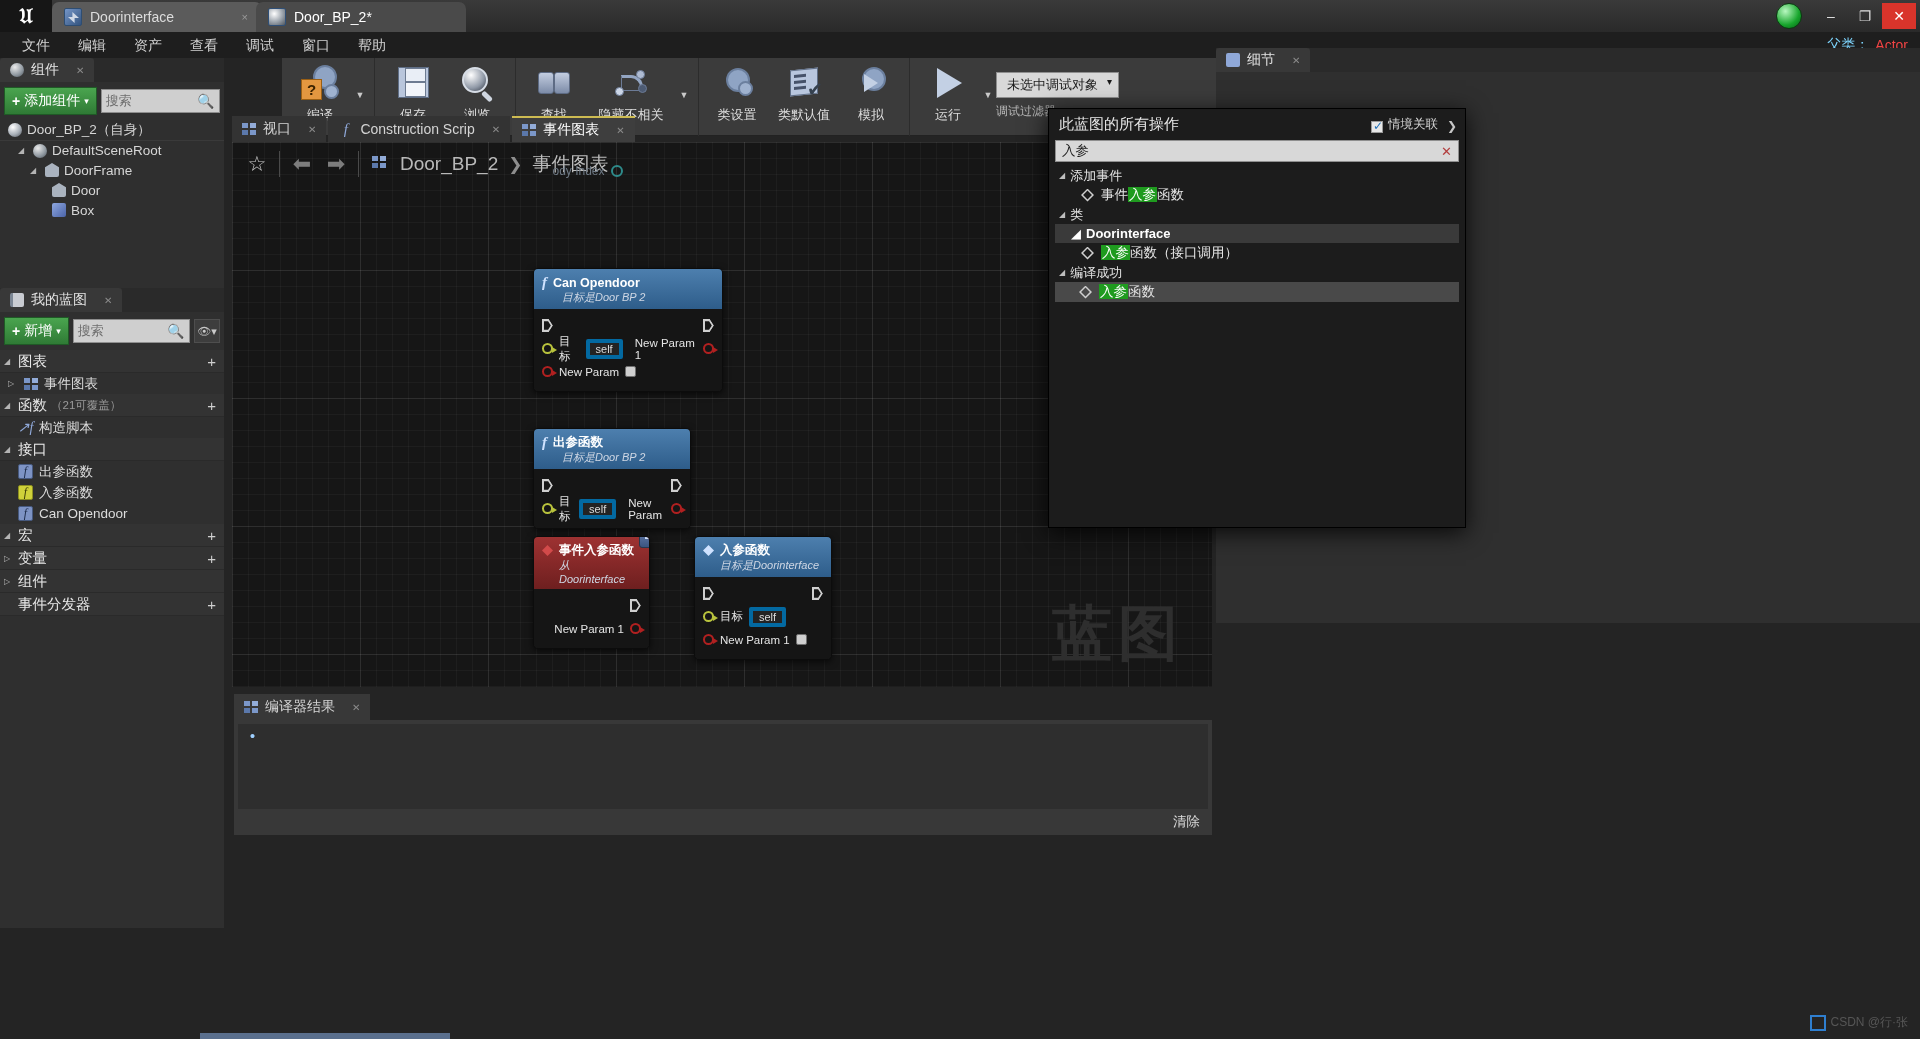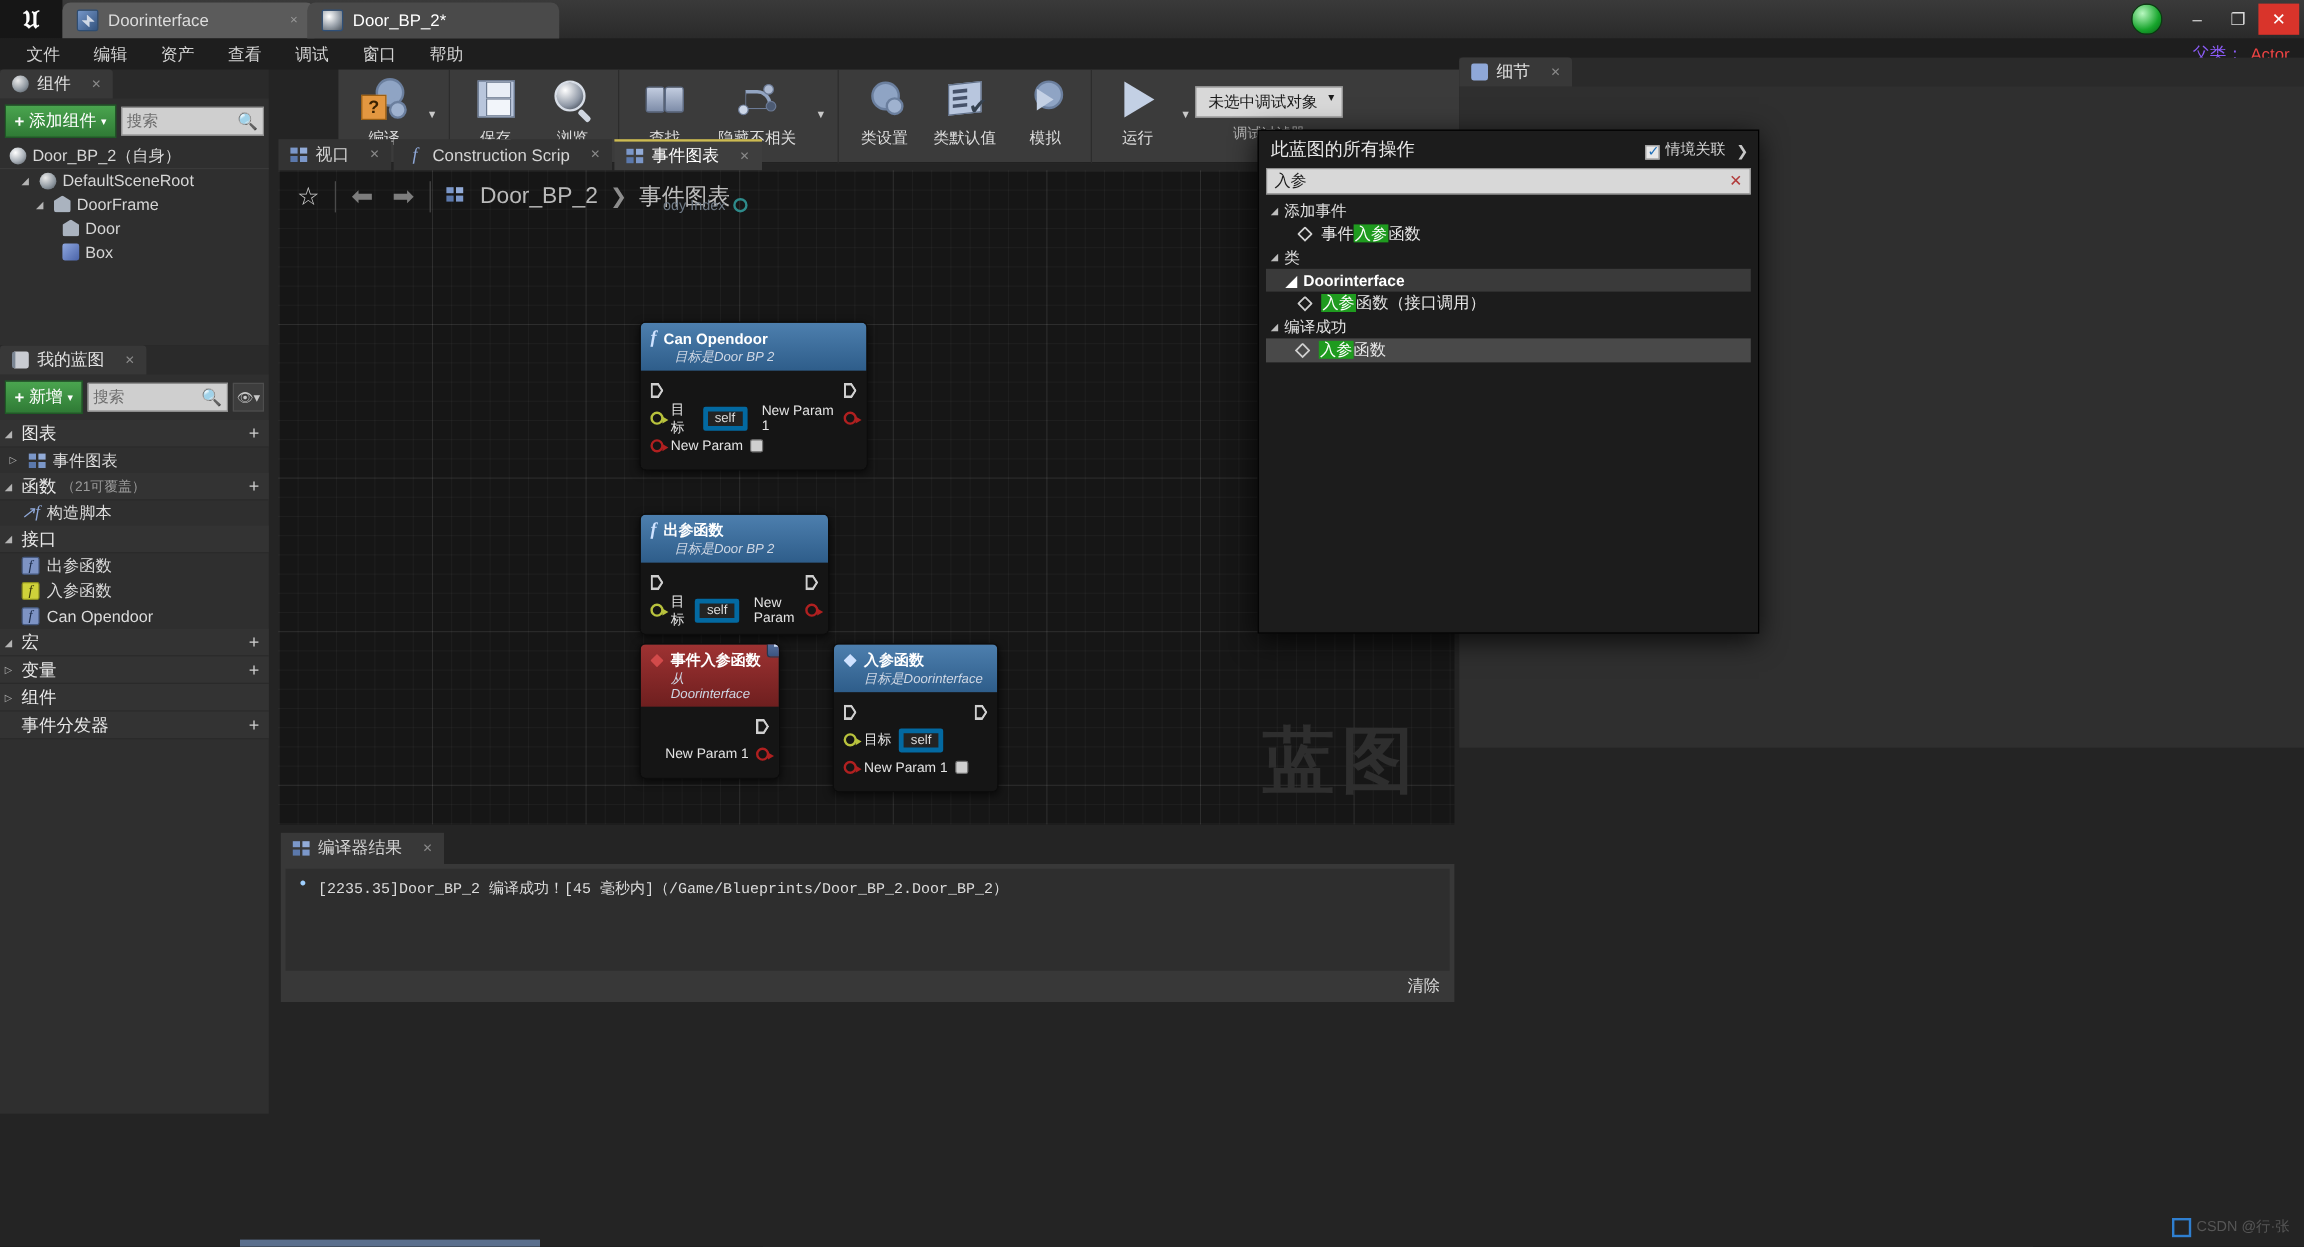--- a/index.html
+++ b/index.html
@@ -36,34 +36,34 @@
       margin-right:12px; border:1px solid #0a3a10;}
   .wbtn { width:34px;height:26px;display:flex;align-items:center;justify-content:center;
       color:#dcdcdc;font-size:14px; }
   .wbtn.close { background:#d9342b; color:#fff; }
 
   
   .menubar { position:absolute; left:0; top:32px; width:1920px; height:26px; background:#1e1e1e;
       display:flex; align-items:center; padding-left:8px; }
   .menu-item { padding:0 14px; font-size:14px; color:#d2d2d2; line-height:26px; }
   .menubar-right { margin-left:auto; display:flex; align-items:center; padding-right:12px; gap:6px; font-size:14px;}
-  .parent-label { color:#8b5cf6; }
+  .parent-label { color:#7dd3fc; }
   .parent-value { color:#ef4444; }
 
   
   .toolbar { position:absolute; left:282px; top:58px; width:1200px; height:78px;
       background:#3b3b3b; border-bottom:1px solid #222; display:flex; align-items:flex-start; }
   .tb-group { display:flex; align-items:flex-start; height:78px; border-right:1px solid #2c2c2c; padding:0 6px;}
   .tb-btn { width:64px; height:74px; display:flex; flex-direction:column; align-items:center;
       justify-content:flex-start; padding-top:6px; gap:4px; }
   .tb-btn .lbl { font-size:13px; color:#dedede; }
   .tb-ico { width:38px; height:38px; position:relative; }
   .tb-caret { width:16px; height:74px; display:flex; align-items:center; justify-content:center;
       color:#c9c9c9; font-size:9px; }
-  .dbg-box { display:flex; flex-direction:column; align-items:center; padding-top:14px; }
+  .dbg-box { display:flex; flex-direction:column; padding-top:14px; }
   .dbg-select { background:#d8d8d8; color:#1b1b1b; font-size:13px; padding:3px 20px 3px 10px;
       border:1px solid #8e8e8e; position:relative; }
   .dbg-select:after{content:"\25BE"; position:absolute; right:6px; top:3px; font-size:10px;}
   .dbg-caption { font-size:12px; color:#b6b6b6; margin-top:5px; }
 
   
   .gear { position:absolute; border-radius:50%; }
   .q-square { position:absolute; left:0; bottom:2px; width:21px; height:21px; background:#e39740;
       border:1px solid #9a5f14; color:#3b2200; font-weight:bold; font-size:15px; text-align:center; line-height:19px;}
   .gear-main { width:24px;height:24px; right:2px; top:1px; background:#8fa4c4;
@@ -653,21 +653,20 @@
   <div class="cr-tabbar">
     <div class="gtab" style="background:#383838">
       <span class="ico-graph"></span>
       <span>编译器结果</span>
       <span class="x">✕</span>
     </div>
   </div>
   <div class="cr-panel">
     <div class="cr-log">
       <span class="cr-bullet">•</span>
-      <span>[2235.35]Door_BP_2 编译成功！[45 毫秒内]（/Game/Blueprints/Door_BP_2.Door_BP_2）</span>
     </div>
     <span class="cr-clear">清除</span>
   </div>
 
   <div class="details-panel">
     <div class="details-tabbar">
       <div class="panel-tab">
         <span class="ico-sq" style="background:#8fa8d8;border-radius:2px"></span>
         <span>细节</span>
         <span class="x">✕</span>

